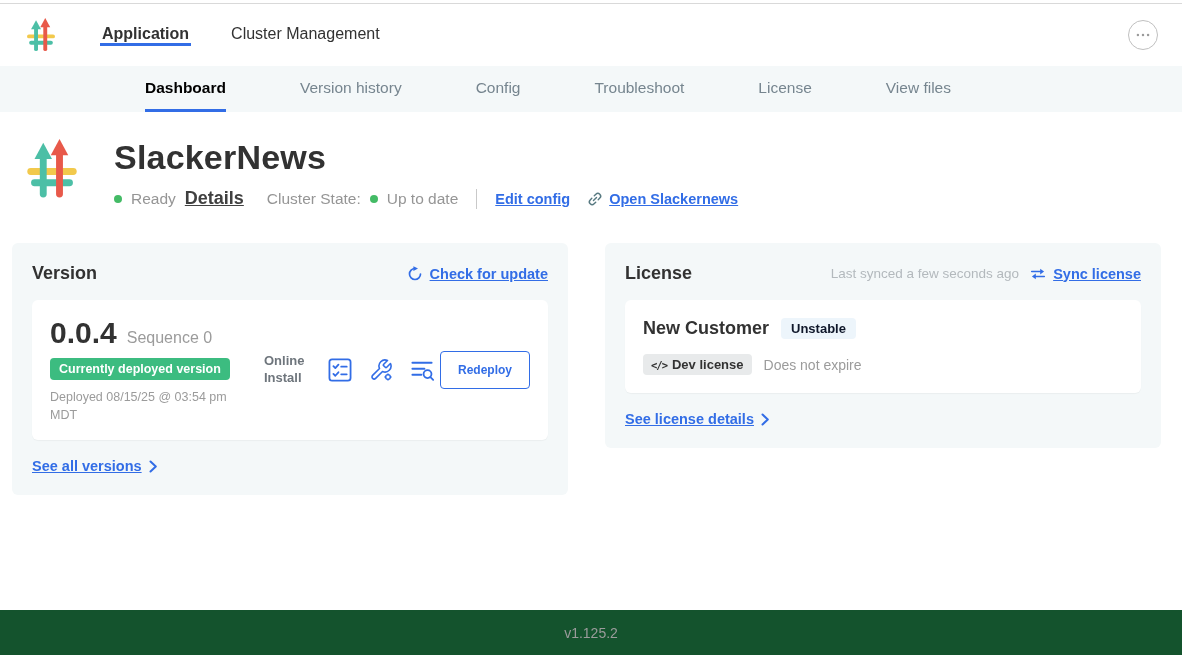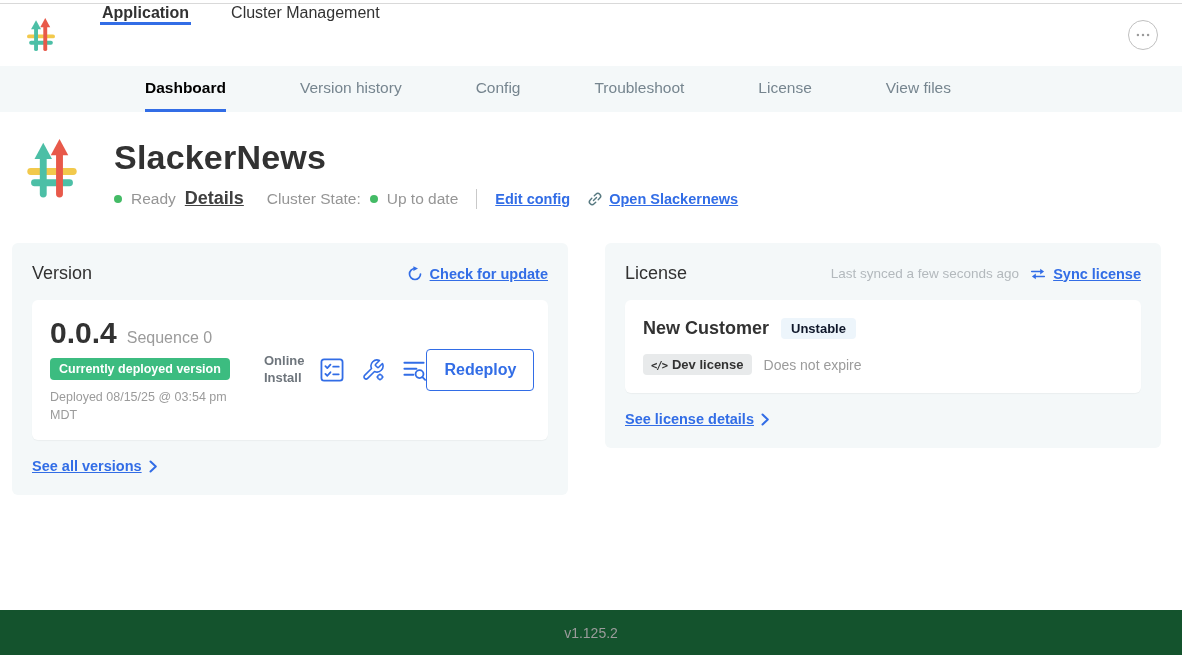--- a/index.html
+++ b/index.html
@@ -9,21 +9,21 @@
     background: #ffffff;
     color: #323232;
     position: relative;
     overflow: hidden;
   }
   a { cursor: pointer; }
 
   .top-strip { height: 4px; background: #fff; border-bottom: 1px solid #d9d9d9; }
 
   
-  .header { height: 62px; display: flex; align-items: flex-start; padding: 0 24px; background: #fff; }
+  .header { height: 62px; display: flex; align-items: center; padding: 0 24px; background: #fff; }
   .logo-sm { width: 34px; height: 34px; align-self: center; display: inline-flex; }
   .header-tabs { display: flex; margin-left: 42px; gap: 38px; }
   .header-tab { display: flex; align-items: center; padding: 0 2px; font-size: 16px; color: #323232; border-bottom: 3px solid transparent; cursor: pointer; }
   .header-tab.active { border-bottom-color: #326de6; font-weight: 600; }
   .more-btn { margin-left: auto; align-self: center; width: 30px; height: 30px; border-radius: 50%;
     border: 1px solid #c0c0c0; background: #fff; display: flex; align-items: center; justify-content: center; cursor: pointer; }
 
   
   .subnav { height: 46px; background: #f4f8f9; display: flex; padding-left: 145px; gap: 74px; }
   .subnav-item { display: flex; align-items: center; font-size: 15.5px; color: #76858f; border-bottom: 3px solid transparent; cursor: pointer; }
@@ -39,36 +39,36 @@
   .cluster-label { margin-left: 2px; }
   .vdiv { width: 1px; height: 20px; background: #c9c9c9; margin: 0 9px; }
   .link { color: #326de6; font-size: 14.5px; font-weight: 600; text-decoration: underline; }
   .open-app { display: inline-flex; align-items: center; gap: 6px; margin-left: 8px; }
   .open-app .chain { color: #577981; display: inline-flex; }
 
   
   .cards { display: flex; align-items: flex-start; gap: 37px; padding: 0 12px; margin-top: 34px; }
   .card { background: #f4f8f9; border-radius: 6px; padding: 20px; width: 556px; }
   .card-head { display: flex; align-items: center; }
-  .card-title { font-size: 18px; font-weight: 400; color: #323232; }
+  .card-title { font-size: 18px; font-weight: 700; color: #323232; }
   .head-right { margin-left: auto; display: flex; align-items: center; gap: 7px; }
   .inner-card { background: #fff; border-radius: 6px; box-shadow: 0 1px 1px rgba(0,0,0,.04); margin-top: 16px; }
 
   
   .version-inner { padding: 16px 18px; display: flex; align-items: center; }
   .version-info { flex: 0 0 212px; }
   .version-line { display: flex; align-items: baseline; }
   .version-number { font-size: 30px; font-weight: 700; }
   .sequence { font-size: 16px; color: #9b9b9b; margin-left: 10px; }
   .deployed-badge { display: inline-block; margin-top: 8px; background: #3cbc80; color: #fff; font-size: 12.5px; font-weight: 700; padding: 4px 9px; border-radius: 4px; }
   .deployed-at { margin-top: 9px; font-size: 12.5px; color: #9b9b9b; line-height: 1.4; max-width: 188px; }
   .install-type { width: 48px; font-size: 13px; font-weight: 600; color: #6e757c; line-height: 1.3; margin-left: 2px; }
   .action-icons { display: flex; align-items: center; gap: 17px; margin-left: 16px; }
   .icon-btn { width: 24px; height: 24px; color: #326de6; cursor: pointer; display: inline-flex; }
-  .redeploy-btn { margin-left: auto; background: #fff; border: 1px solid #326de6; color: #326de6; font-weight: 700; font-size: 16px; padding: 11px 17px; border-radius: 4px; cursor: pointer; font-family: inherit; }
+  .redeploy-btn { margin-left: auto; background: #fff; border: 1px solid #326de6; color: #326de6; font-weight: 700; font-size: 12px; padding: 11px 17px; border-radius: 4px; cursor: pointer; font-family: inherit; }
   .card-footer-link { display: inline-flex; align-items: center; gap: 7px; margin-top: 18px; color: #326de6; }
   .chev { color: #326de6; display: inline-flex; }
 
   
   .synced-text { font-size: 13.5px; color: #b3b9bd; margin-right: 4px; }
   .sync-icon { color: #326de6; display: inline-flex; }
   .license-inner { padding: 18px; }
   .license-row1 { display: flex; align-items: flex-end; }
   .customer-name { font-size: 18px; font-weight: 700; }
   .channel-badge { margin-left: 12px; background: #edf5fb; color: #0f172a; font-size: 13px; font-weight: 600; padding: 3px 10px; border-radius: 4px; }

